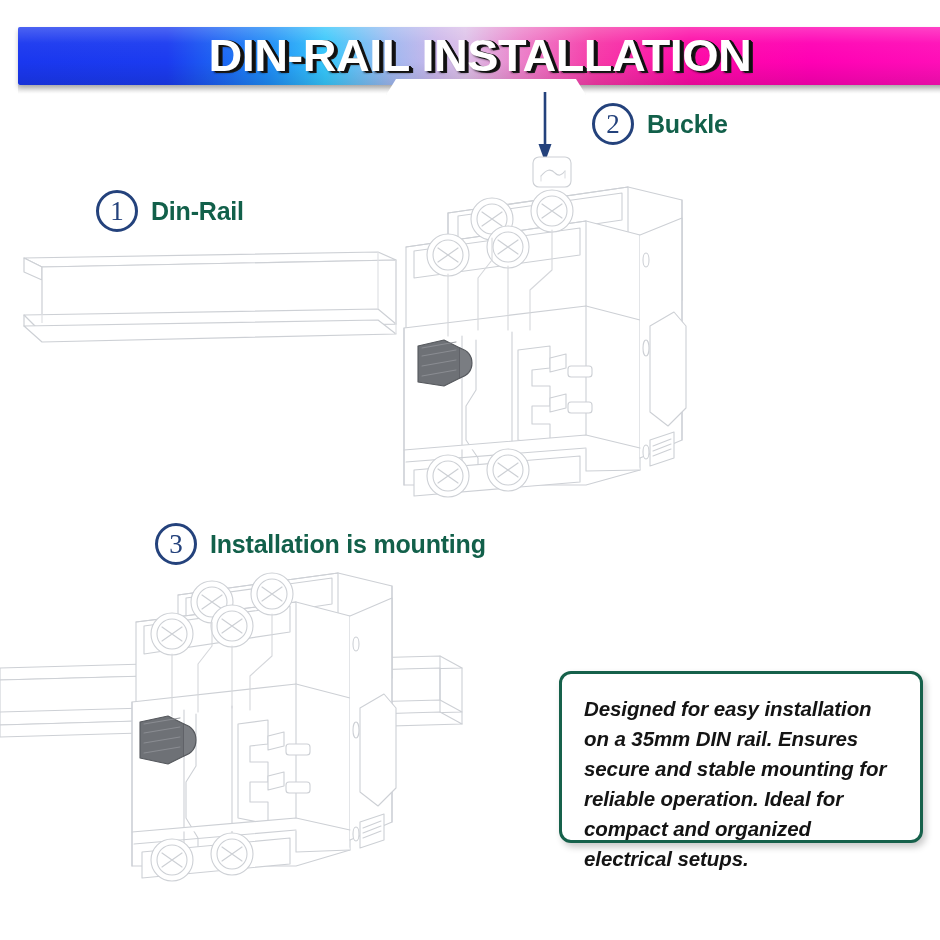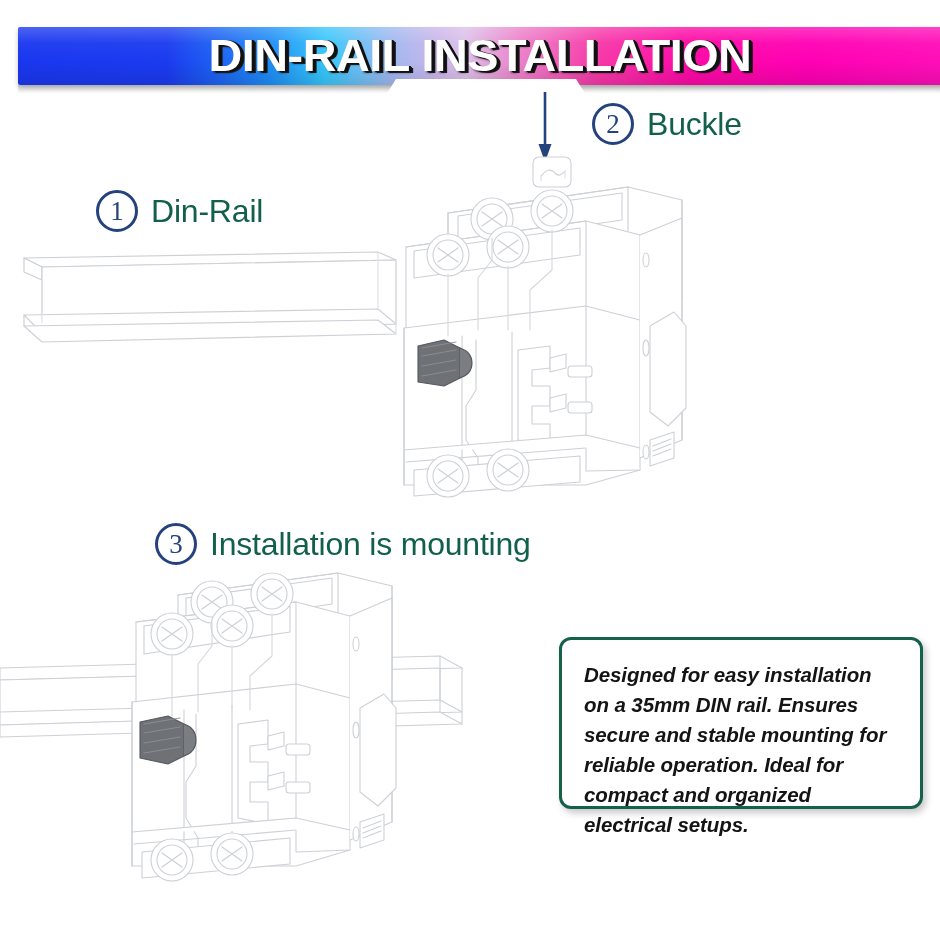--- a/index.html
+++ b/index.html
@@ -117,40 +117,40 @@
     align-items: center;
     justify-content: center;
     font-size: 27px;
     font-weight: normal;
     font-family: "Liberation Serif", serif;
     box-sizing: border-box;
     flex: none;
   }
   .step-text {
     color: #12604a;
-    font-size: 32px;
-    font-weight: normal;
+    font-size: 25px;
+    font-weight: bold;
     letter-spacing: -0.2px;
   }
   #step1-label { left: 96px; top: 190px; }
   #step2-label { left: 592px; top: 103px; }
   #step3-label { left: 155px; top: 523px; }
 
   
   .art { position: absolute; }
   #art-rail1 { left: 18px; top: 250px; }
   #art-breaker2 { left: 400px; top: 140px; }
   #art-assembly3 { left: 0px; top: 560px; }
   #art-arrow2 { left: 530px; top: 90px; }
 
   
   .desc-box {
     position: absolute;
     left: 559px;
-    top: 637px;
+    top: 671px;
     width: 364px;
     height: 172px;
     border: 3px solid #16614b;
     border-radius: 12px;
     background: #ffffff;
     box-shadow: 3px 4px 7px rgba(0,0,0,0.22);
     box-sizing: border-box;
     padding: 20px 22px;
   }
   .desc-text {

